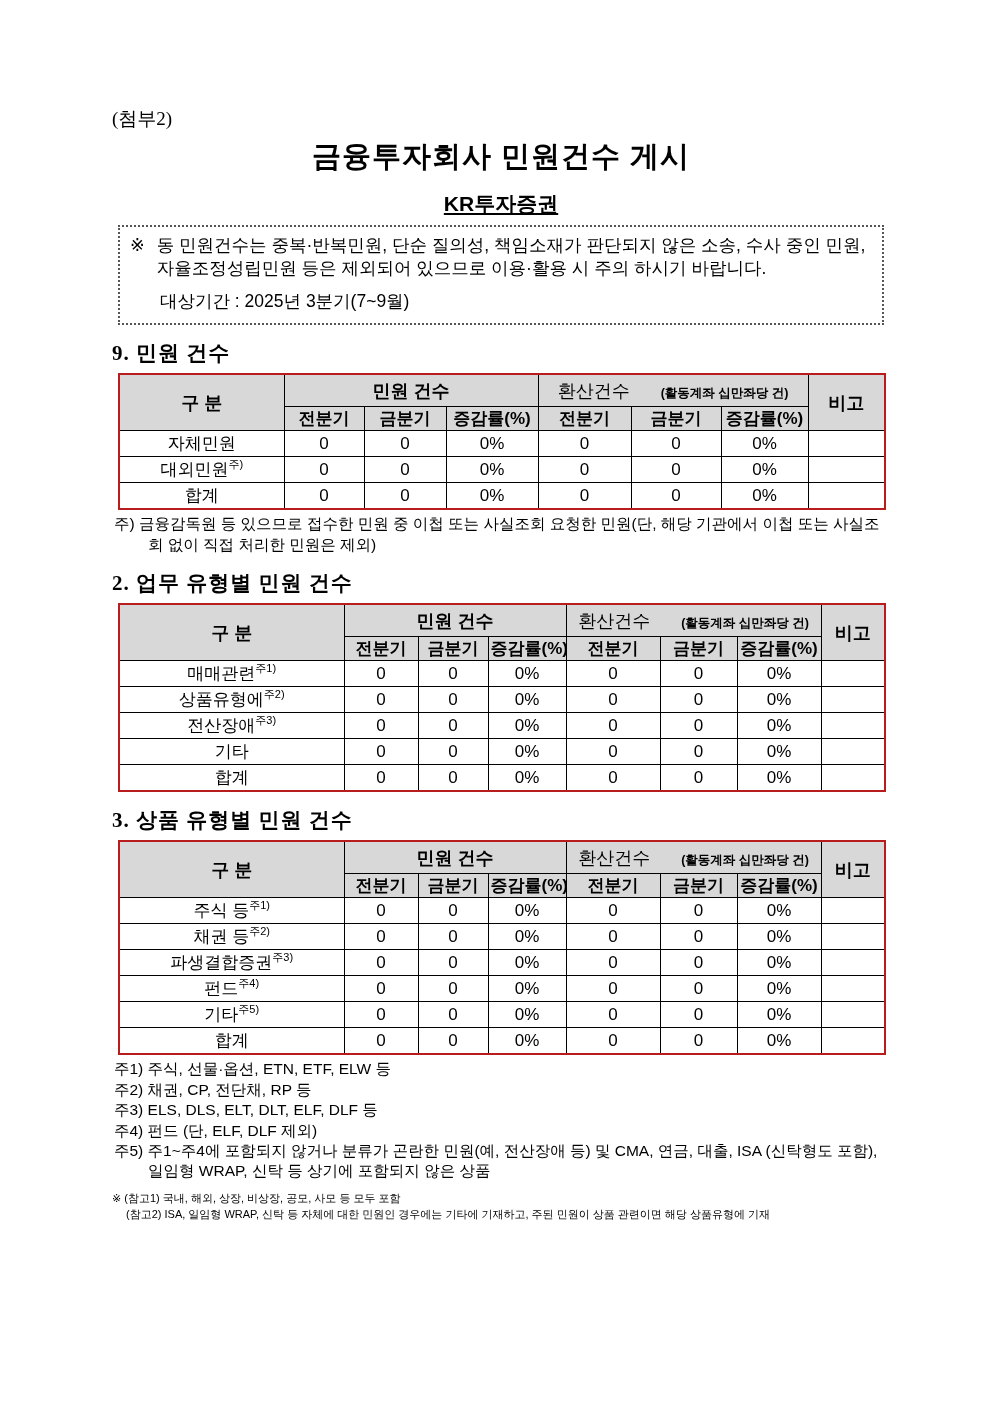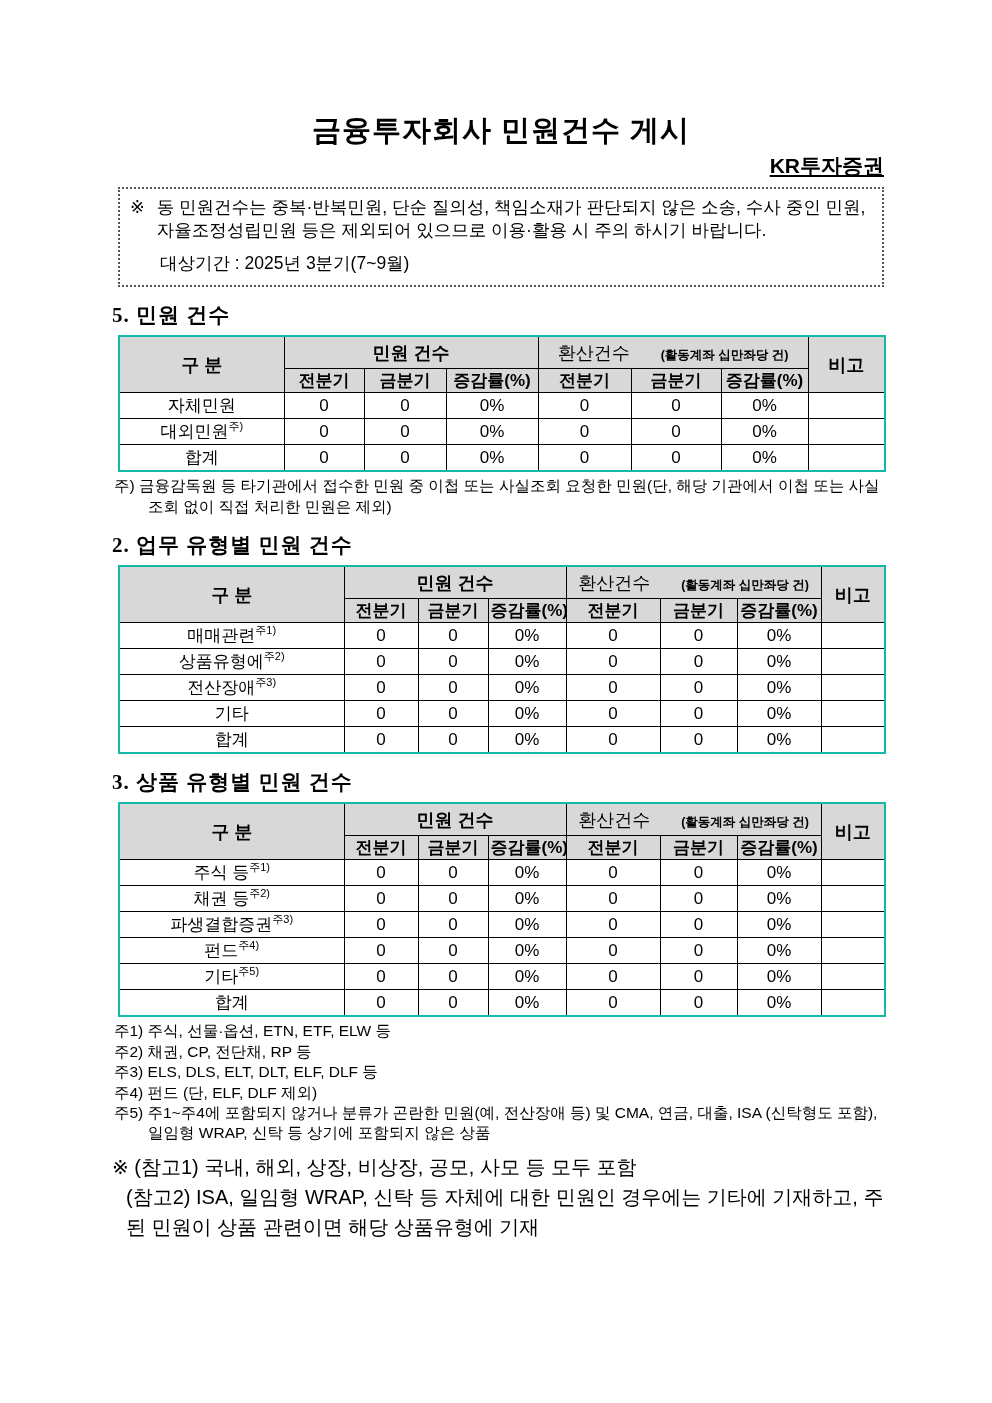--- a/index.html
+++ b/index.html
@@ -5,80 +5,81 @@
   html,body{margin:0;padding:0;}
   body{
     width:992px;height:1403px;background:#ffffff;color:#000;
     font-family:"Liberation Sans","DejaVu Sans",sans-serif;
     position:relative;overflow:hidden;
   }
   .content{position:absolute;left:118px;top:106px;width:766px;}
   .attach{font-family:"Liberation Serif","DejaVu Serif",serif;font-size:19px;margin-left:-6px;}
   .title-wrap{text-align:center;margin-top:5px;}
   .title{font-size:29px;font-weight:bold;letter-spacing:1px;}
-  .company-wrap{text-align:right;margin-top:1px;}
+  .company-wrap{text-align:center;margin-top:13px;}
   .company{font-size:21px;font-weight:bold;text-decoration:underline;}
   .notice{
     border:2px dotted #555;margin-top:7px;padding:7px 8px 11px 10px;
     font-size:17.5px;line-height:1.3;
   }
   .notice-row{display:flex;}
   .notice-mark{flex:0 0 auto;margin-right:12px;}
   .notice-body{flex:1 1 auto;}
   .notice-period{padding-left:30px;margin-top:10px;}
   h2{
     font-family:"Liberation Serif","DejaVu Serif",serif;
     font-size:21px;font-weight:bold;margin:14px 0 6px -6px;letter-spacing:1px;
   }
   table.t{
     border-collapse:collapse;table-layout:fixed;width:766px;
-    border:2px solid #14b8a6;
+    border:2px solid #b91c1c;
   }
   table.t th,table.t td{
     border:1px solid #000;text-align:center;vertical-align:middle;
     padding:0 2px;overflow:hidden;white-space:nowrap;
   }
   table.t th{background:#d8d8d8;font-weight:bold;font-size:18px;}
   table.t thead tr.r1 th{height:31px;}
   table.t thead tr.r2 th{height:23px;font-size:17px;}
   table.t thead th.small{font-size:14px;}
   table.t tbody td{height:25px;font-size:17px;background:#fff;}
   .cat{white-space:pre;font-size:19px;}
   .hb{font-size:18px;font-weight:normal;}
   .hs{font-size:12.5px;font-weight:bold;margin-left:31px;}
   td.lbl{font-size:17px;}
   sup{font-size:11px;line-height:0;}
   .fn{font-size:15.5px;line-height:1.32;margin:4px 0 0 -4px;}
   .fn .hang{padding-left:34px;text-indent:-34px;}
-  .remarks{font-size:20px;line-height:1.5;margin:8px 0 8px -6px;}
+  .remarks{font-size:11px;line-height:1.5;margin:8px 0 8px -6px;}
   .remarks .r2line{padding-left:14px;}
 </style>
 </head>
 <body>
 
 <div class="content">
 
+  <div class="attach">(첨부2)</div>
 
   <div class="title-wrap">
     <span class="title">금융투자회사 민원건수 게시</span>
   </div>
 
   <div class="company-wrap">
     <span class="company">KR투자증권</span>
   </div>
 
   <div class="notice">
     <div class="notice-row">
       <span class="notice-mark">※</span>
       <span class="notice-body">동 민원건수는 중복·반복민원, 단순 질의성, 책임소재가 판단되지 않은 소송, 수사 중인 민원, 자율조정성립민원 등은 제외되어 있으므로 이용·활용 시 주의 하시기 바랍니다.</span>
     </div>
     <div class="notice-period">대상기간 : 2025년 3분기(7~9월)</div>
   </div>
 
-  <h2>5. 민원 건수</h2>
+  <h2>9. 민원 건수</h2>
 
   <table class="t">
     <colgroup>
       <col style="width:165px">
         <col style="width:80px">
         <col style="width:82px">
         <col style="width:92px">
       <col style="width:93px">
         <col style="width:90px">
         <col style="width:87px">
@@ -128,21 +129,21 @@
         <td>0%</td>
         <td>0</td>
         <td>0</td>
         <td>0%</td>
         <td></td>
       </tr>
     </tbody>
   </table>
 
   <div class="fn">
-    <div class="hang">주) 금융감독원 등 타기관에서 접수한 민원 중 이첩 또는 사실조회 요청한 민원(단, 해당 기관에서 이첩 또는 사실조회 없이 직접 처리한 민원은 제외)</div>
+    <div class="hang">주) 금융감독원 등 있으므로 접수한 민원 중 이첩 또는 사실조회 요청한 민원(단, 해당 기관에서 이첩 또는 사실조회 없이 직접 처리한 민원은 제외)</div>
   </div>
 
   <h2>2. 업무 유형별 민원 건수</h2>
 
   <table class="t">
     <colgroup>
       <col style="width:225px">
         <col style="width:74px">
         <col style="width:70px">
         <col style="width:78px">

